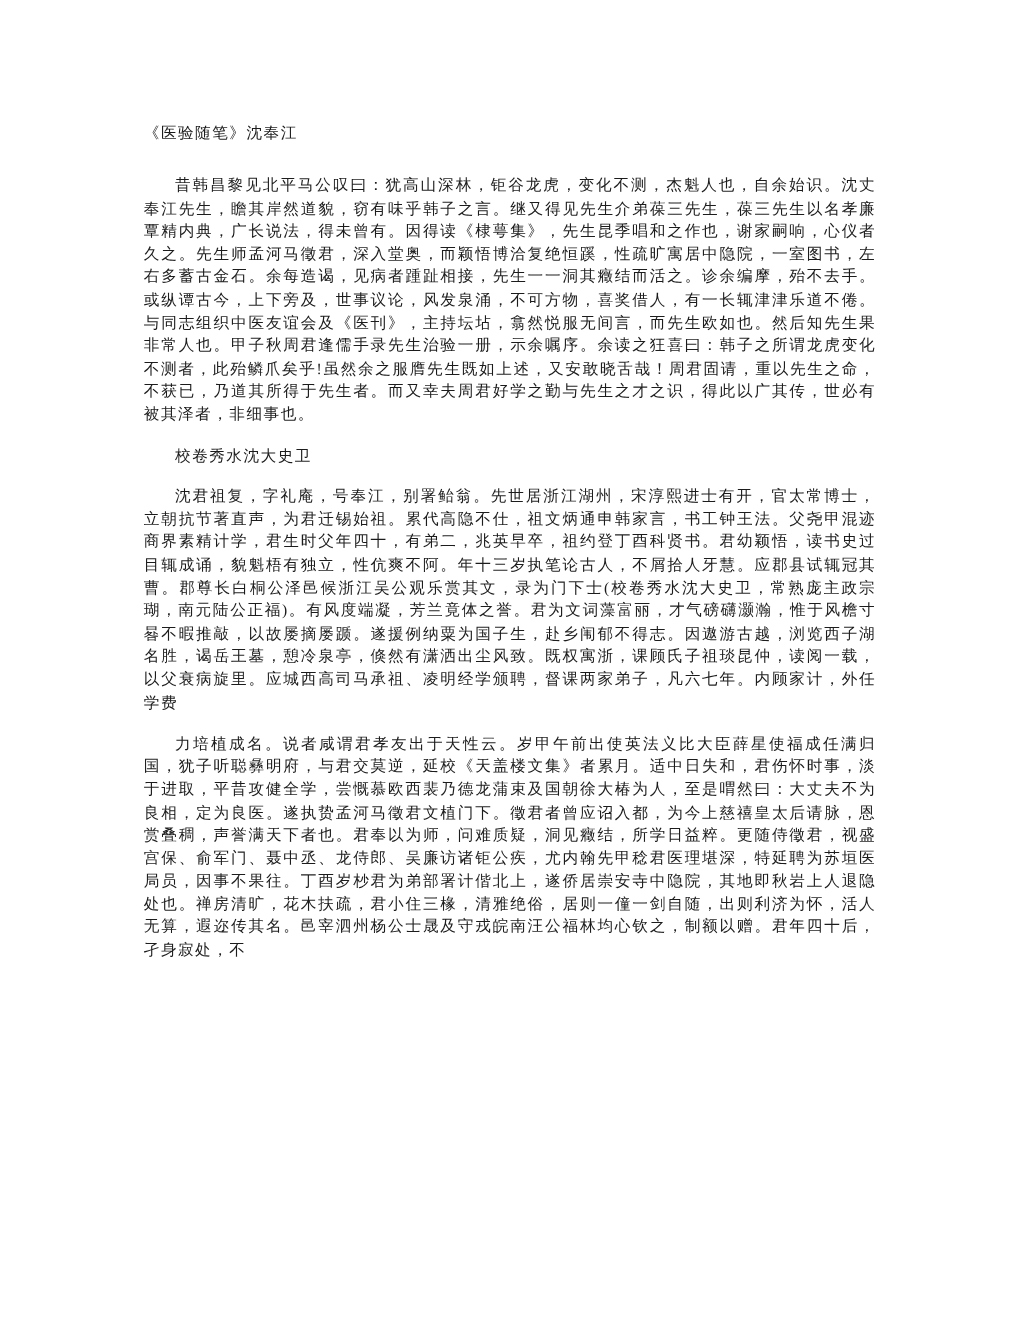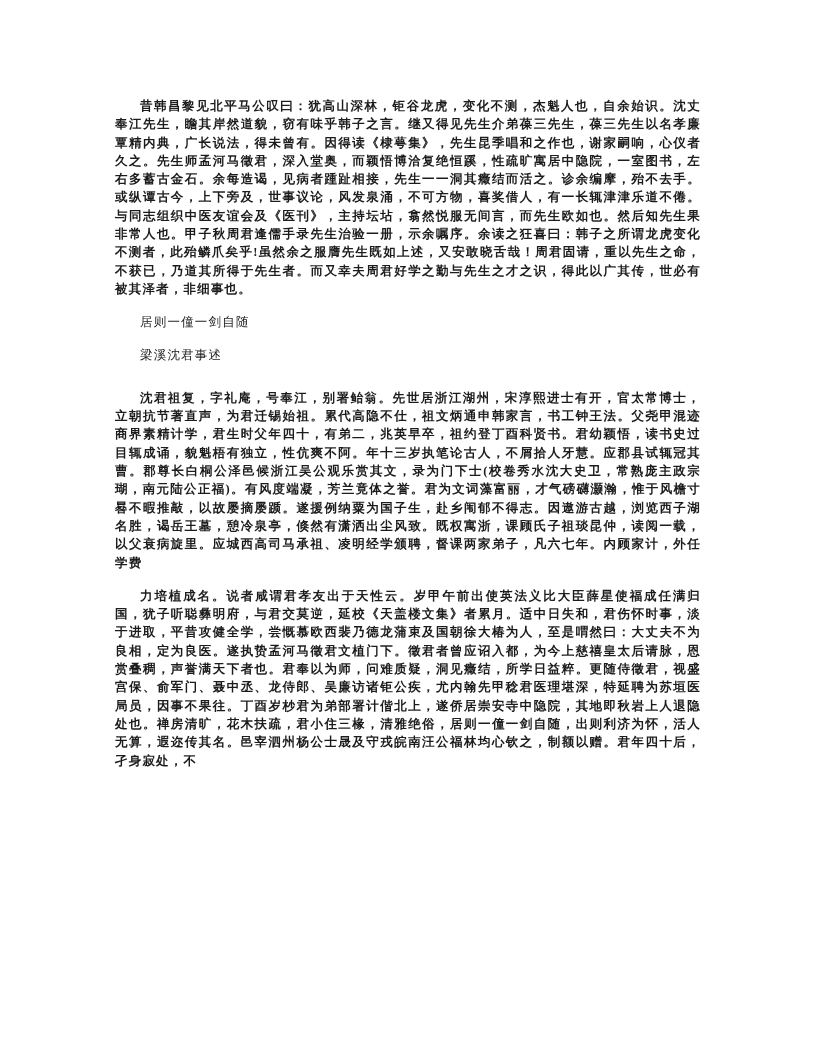--- a/index.html
+++ b/index.html
@@ -36,27 +36,26 @@
   .signoff {
     margin: 0 0 14px 0;
     text-indent: 2em;
     white-space: nowrap;
   }
   .para {
     margin: 0 0 15px 0;
     text-indent: 2em;
     text-align: justify;
     text-justify: inter-ideograph;
-    font-weight: bold;
   }
 </style>
 </head>
 <body>
 
 <div class="page doc-text" style="background: rgb(255, 255, 255); color: rgb(28, 28, 28);">
+  <div class="title-line">《医验随笔》沈奉江</div>
   <div id="doc-body">
       <div class="para">昔韩昌黎见北平马公叹曰：犹高山深林，钜谷龙虎，变化不测，杰魁人也，自余始识。沈丈奉江先生，瞻其岸然道貌，窃有味乎韩子之言。继又得见先生介弟葆三先生，葆三先生以名孝廉覃精内典，广长说法，得未曾有。因得读《棣萼集》，先生昆季唱和之作也，谢家嗣响，心仪者久之。先生师孟河马徵君，深入堂奥，而颖悟博洽复绝恒蹊，性疏旷寓居中隐院，一室图书，左右多蓄古金石。余每造谒，见病者踵趾相接，先生一一洞其癥结而活之。诊余编摩，殆不去手。或纵谭古今，上下旁及，世事议论，风发泉涌，不可方物，喜奖借人，有一长辄津津乐道不倦。与同志组织中医友谊会及《医刊》，主持坛坫，翕然悦服无间言，而先生欧如也。然后知先生果非常人也。甲子秋周君逢儒手录先生治验一册，示余嘱序。余读之狂喜曰：韩子之所谓龙虎变化不测者，此殆鳞爪矣乎!虽然余之服膺先生既如上述，又安敢晓舌哉！周君固请，重以先生之命，不获已，乃道其所得于先生者。而又幸夫周君好学之勤与先生之才之识，得此以广其传，世必有被其泽者，非细事也。</div>
-      <div class="signoff">居则一僮一剑自随</div>
-      <div class="heading">梁溪沈君事述</div>
+      <div class="signoff">校卷秀水沈大史卫</div>
       <div class="para">沈君祖复，字礼庵，号奉江，别署鲐翁。先世居浙江湖州，宋淳熙进士有开，官太常博士，立朝抗节著直声，为君迁锡始祖。累代高隐不仕，祖文炳通申韩家言，书工钟王法。父尧甲混迹商界素精计学，君生时父年四十，有弟二，兆英早卒，祖约登丁酉科贤书。君幼颖悟，读书史过目辄成诵，貌魁梧有独立，性伉爽不阿。年十三岁执笔论古人，不屑拾人牙慧。应郡县试辄冠其曹。郡尊长白桐公泽邑候浙江吴公观乐赏其文，录为门下士(校卷秀水沈大史卫，常熟庞主政宗瑚，南元陆公正福)。有风度端凝，芳兰竟体之誉。君为文词藻富丽，才气磅礴灏瀚，惟于风檐寸晷不暇推敲，以故屡摘屡踬。遂援例纳粟为国子生，赴乡闱郁不得志。因遨游古越，浏览西子湖名胜，谒岳王墓，憩冷泉亭，倏然有潇洒出尘风致。既权寓浙，课顾氏子祖琰昆仲，读阅一载，以父衰病旋里。应城西高司马承祖、凌明经学颁聘，督课两家弟子，凡六七年。内顾家计，外任学费</div>
       <div class="para">力培植成名。说者咸谓君孝友出于天性云。岁甲午前出使英法义比大臣薛星使福成任满归国，犹子听聪彝明府，与君交莫逆，延校《天盖楼文集》者累月。适中日失和，君伤怀时事，淡于进取，平昔攻健全学，尝慨慕欧西裴乃德龙蒲束及国朝徐大椿为人，至是喟然曰：大丈夫不为良相，定为良医。遂执贽孟河马徵君文植门下。徵君者曾应诏入都，为今上慈禧皇太后请脉，恩赏叠稠，声誉满天下者也。君奉以为师，问难质疑，洞见癥结，所学日益粹。更随侍徵君，视盛宫保、俞军门、聂中丞、龙侍郎、吴廉访诸钜公疾，尤内翰先甲稔君医理堪深，特延聘为苏垣医局员，因事不果往。丁酉岁杪君为弟部署计偕北上，遂侨居崇安寺中隐院，其地即秋岩上人退隐处也。禅房清旷，花木扶疏，君小住三椽，清雅绝俗，居则一僮一剑自随，出则利济为怀，活人无算，遐迩传其名。邑宰泗州杨公士晟及守戎皖南汪公福林均心钦之，制额以赠。君年四十后，孑身寂处，不</div>
     </div>
 </div>
 
 </body></html>

